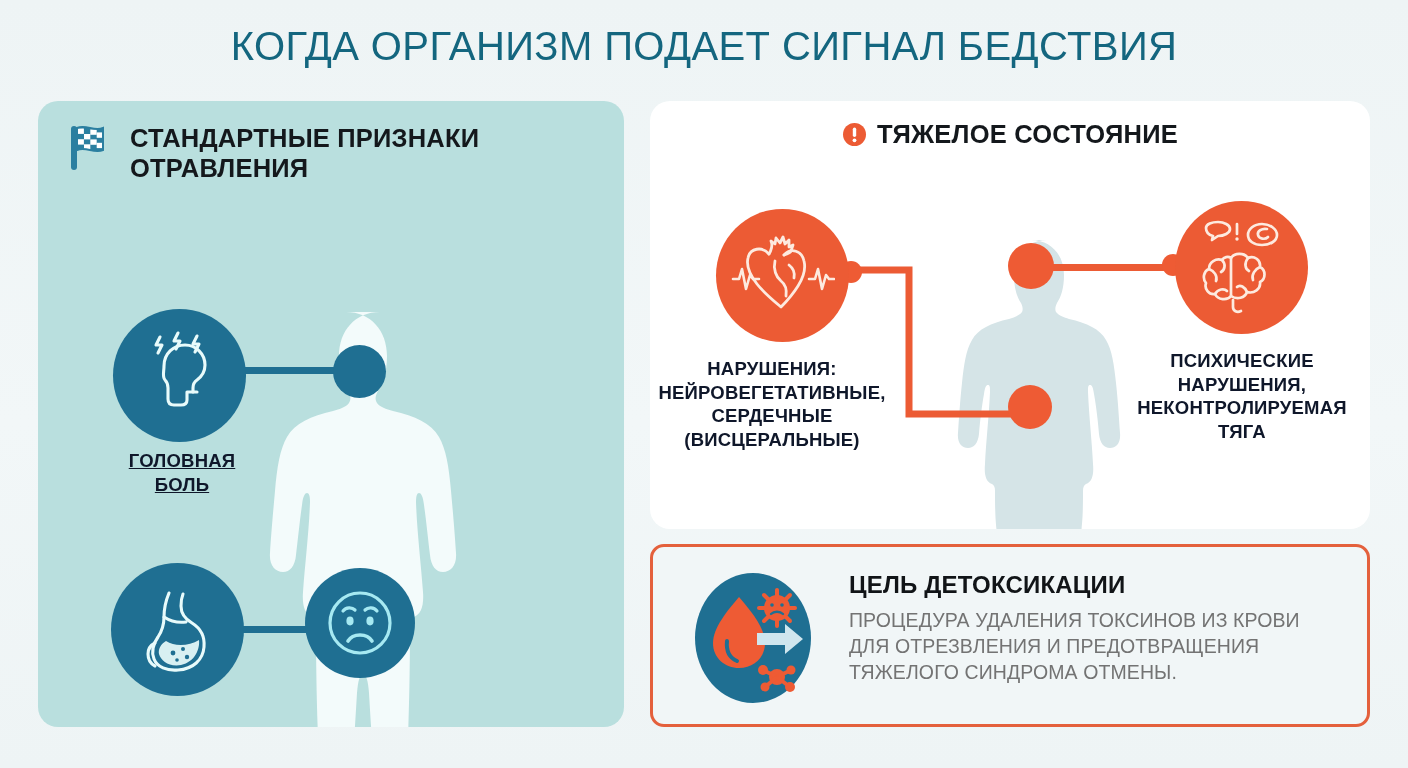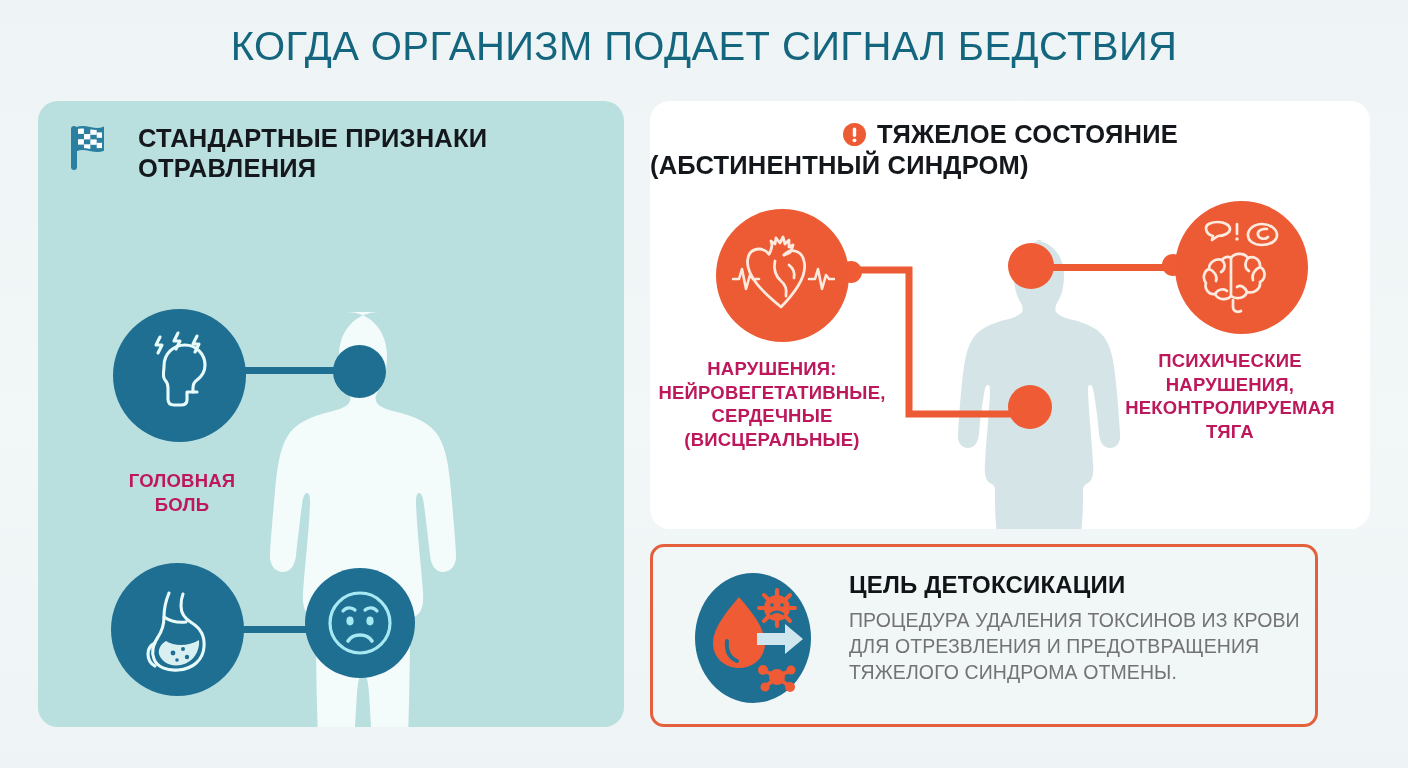--- a/index.html
+++ b/index.html
@@ -50,21 +50,21 @@
     border-radius: 20px;
     overflow: hidden;
   }
 
   #left-header {
     position: absolute;
     left: 30px;
     top: 22px;
     display: flex;
     align-items: flex-start;
-    gap: 28px;
+    gap: 20px;
   }
   #left-header .htext {
     font-size: 25.5px;
     font-weight: bold;
     color: #14181c;
     line-height: 1.18;
     letter-spacing: 0.2px;
     white-space: pre-line;
   }
 
@@ -85,21 +85,21 @@
     justify-content: center;
   }
   .bubble-blue { background: #1f6f92; }
   .bubble-orange { background: #ec5b34; }
 
   .cap-label {
     position: absolute;
     text-align: center;
     font-size: 18.5px;
     font-weight: bold;
-    color: #be185d;
+    color: #0f172a;
     line-height: 1.28;
     letter-spacing: 0.2px;
     white-space: pre-line;
   }
 
   .connector { position: absolute; }
 
   .dot {
     position: absolute;
     border-radius: 50%;
@@ -139,21 +139,21 @@
     top: 135px;
     width: 190px;
     height: 295px;
   }
 
   
   #detox-box {
     position: absolute;
     left: 650px;
     top: 544px;
-    width: 668px;
+    width: 720px;
     height: 183px;
     border: 3px solid #e4603c;
     border-radius: 14px;
     background: #f1f6f7;
   }
   #detox-icon {
     position: absolute;
     left: 42px;
     top: 26px;
     width: 116px;
@@ -216,21 +216,21 @@
       <svg width="92" height="92" viewBox="0 0 92 92">
         <g fill="none" stroke="#e8fbfb" stroke-width="3.1" stroke-linejoin="round" stroke-linecap="round">
           <path d="M30 36 C30 23 40 15 51 15 C62 15 71 24 71 35 C71 43 67 47 63 50 C60 52 59 54 59 58 L59 62 L53 62 L53 70 C53 73 51 75 47 75 L40 75 C36 75 34 73 34 69 L34 58 C34 54 33 52 31 50 C28 47 30 42 30 36 Z"></path>
           <path d="M59 62 L63 62"></path>
           <path d="M26 7 L22 15 L28 15 L24 23"></path>
           <path d="M44 3 L40 11 L46 11 L42 19"></path>
           <path d="M63 6 L59 14 L65 14 L61 22"></path>
         </g>
       </svg>
     </div>
-    <div class="cap-label" style="left:55px; top:368px; width:178px;">ГОЛОВНАЯ
+    <div class="cap-label" style="left:55px; top:348px; width:178px;text-decoration:underline;">ГОЛОВНАЯ
 БОЛЬ</div>
 
     <div class="dot dot-blue" style="left:295px; top:244px; width:53px; height:53px;"></div>
 
     <svg class="connector" style="left:182px; top:521px; width:140px; height:14px;">
       <rect x="0" y="4" width="140" height="7" fill="#1f6f92"></rect>
     </svg>
     <div class="dot dot-blue" style="left:178px; top:514px; width:24px; height:24px;"></div>
 
     <div class="bubble bubble-blue" style="left:73px; top:462px; width:133px; height:133px;">
@@ -270,21 +270,20 @@
 
     <div id="right-header">
       <div class="l1">
         <svg width="25" height="25" viewBox="0 0 25 25">
           <circle cx="12.5" cy="12.5" r="11.5" fill="#ec5b34"></circle>
           <rect x="10.8" y="5.6" width="3.4" height="9.4" rx="1.7" fill="#ffffff"></rect>
           <circle cx="12.5" cy="18.3" r="1.9" fill="#ffffff"></circle>
         </svg>
         <span>ТЯЖЕЛОЕ СОСТОЯНИЕ</span>
       </div>
-      <div>(АБСТИНЕНТНЫЙ СИНДРОМ)</div>
     </div>
 
     <svg class="connector" style="left:196px; top:158px; width:190px; height:170px;">
       <polyline points="0,11 63,11 63,155 190,155" fill="none" stroke="#ec5b34" stroke-width="7"></polyline>
     </svg>
     <div class="dot dot-orange" style="left:190px; top:160px; width:22px; height:22px;"></div>
 
     <div class="bubble bubble-orange" style="left:66px; top:108px; width:133px; height:133px;">
       <svg width="104" height="90" viewBox="0 0 104 90">
         <g fill="none" stroke="#fdeadf" stroke-width="2.8" stroke-linejoin="round" stroke-linecap="round">
@@ -328,21 +327,21 @@
           <path d="M30 40 C34 44 33 50 29 52"></path>
           <path d="M17 49 C22 51 26 56 24 61"></path>
           <path d="M23 74 C26 69 32 68 35 71"></path>
           <path d="M56 38 C52 43 53 49 57 51"></path>
           <path d="M68 47 C63 49 59 55 61 60"></path>
           <path d="M55 72 C53 67 48 64 45 67"></path>
           <path d="M41 80 L41 87 C41 91 45 93 49 91"></path>
         </g>
       </svg>
     </div>
-    <div class="cap-label" style="left:440px; top:248px; width:280px;">ПСИХИЧЕСКИЕ
+    <div class="cap-label" style="left:452px; top:248px; width:280px;">ПСИХИЧЕСКИЕ
 НАРУШЕНИЯ,
 НЕКОНТРОЛИРУЕМАЯ
 ТЯГА</div>
   </div>
 
   <div id="detox-box">
     <div id="detox-icon">
       <svg width="116" height="130" viewBox="0 0 116 130">
         <path fill="#ee5b34" d="M44 24 C56 38 70 55 70 70 C70 85 58 95 44 95 C30 95 18 85 18 70 C18 55 32 38 44 24 Z"></path>
         <path d="M32 68 C31 78 35 85 42 88" fill="none" stroke="#1f6f92" stroke-width="4" stroke-linecap="round"></path>

